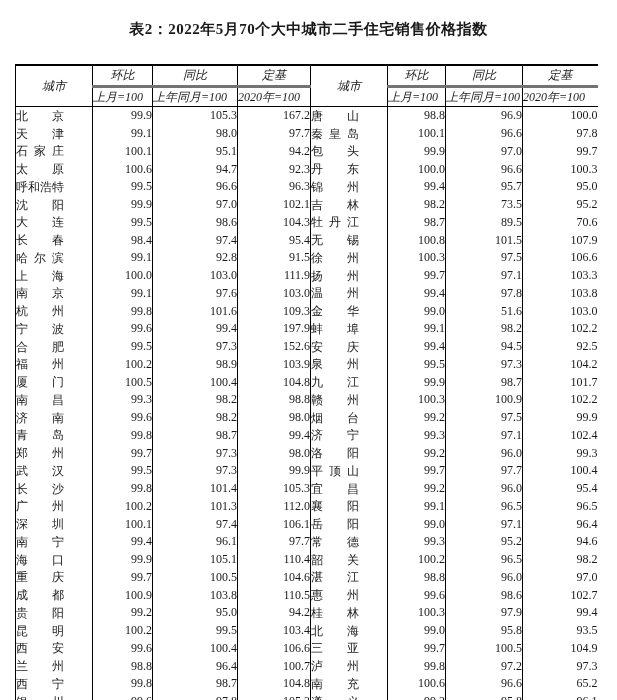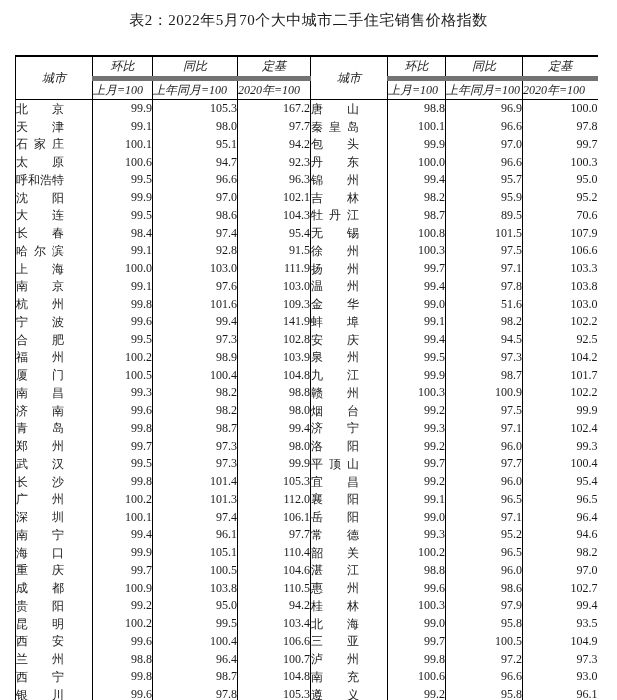--- a/index.html
+++ b/index.html
@@ -11,24 +11,24 @@
     position: relative;
     width: 617px;
     height: 700px;
     background: #ffffff;
     font-family: "Liberation Serif", "DejaVu Serif", serif;
     color: #1a1a1a;
     overflow: hidden;
   }
   .page-title {
     margin: 0;
-    padding-top: 9px;
+    padding-top: 18px;
     line-height: 22px;
     font-size: 15px;
-    font-weight: normal;
+    font-weight: bold;
     text-align: center;
     letter-spacing: 0.5px;
   }
   table.index-table {
     margin: 24px 0 0 15px;
     width: 582px;
     table-layout: fixed;
     border-collapse: collapse;
     border-top: 2.5px solid #000;
     border-bottom: 2.5px solid #000;
@@ -49,21 +49,21 @@
   thead {
     border-bottom: 1.5px solid #000;
     font-style: italic;
   }
   thead tr.hdr-top th {
     height: 19px;
     line-height: 19px;
     text-align: center;
   }
   thead tr.hdr-top th.sub {
-    border-bottom: 5px solid #737373;
+    border-bottom: 3px solid #737373;
   }
   thead tr.hdr-bottom th {
     height: 18px;
     line-height: 18px;
     text-align: left;
   }
   tbody td {
     height: 17px;
     line-height: 17px;
   }
@@ -210,21 +210,21 @@
               <span>阳</span>
             </span></td>
           <td class="num">99.9</td>
           <td class="num">97.0</td>
           <td class="num">102.1</td>
           <td class="city"><span class="cname">
               <span>吉</span>
               <span>林</span>
             </span></td>
           <td class="num">98.2</td>
-          <td class="num">95.9</td>
+          <td class="num">73.5</td>
           <td class="num">95.2</td>
         </tr>
         <tr>
           <td class="city"><span class="cname">
               <span>大</span>
               <span>连</span>
             </span></td>
           <td class="num">99.5</td>
           <td class="num">98.6</td>
           <td class="num">104.3</td>
@@ -318,37 +318,37 @@
           <td class="num">51.6</td>
           <td class="num">103.0</td>
         </tr>
         <tr>
           <td class="city"><span class="cname">
               <span>宁</span>
               <span>波</span>
             </span></td>
           <td class="num">99.6</td>
           <td class="num">99.4</td>
-          <td class="num">141.9</td>
+          <td class="num">197.9</td>
           <td class="city"><span class="cname">
               <span>蚌</span>
               <span>埠</span>
             </span></td>
           <td class="num">99.1</td>
           <td class="num">98.2</td>
           <td class="num">102.2</td>
         </tr>
         <tr>
           <td class="city"><span class="cname">
               <span>合</span>
               <span>肥</span>
             </span></td>
           <td class="num">99.5</td>
           <td class="num">97.3</td>
-          <td class="num">102.8</td>
+          <td class="num">152.6</td>
           <td class="city"><span class="cname">
               <span>安</span>
               <span>庆</span>
             </span></td>
           <td class="num">99.4</td>
           <td class="num">94.5</td>
           <td class="num">92.5</td>
         </tr>
         <tr>
           <td class="city"><span class="cname">
@@ -646,21 +646,21 @@
             </span></td>
           <td class="num">99.8</td>
           <td class="num">98.7</td>
           <td class="num">104.8</td>
           <td class="city"><span class="cname">
               <span>南</span>
               <span>充</span>
             </span></td>
           <td class="num">100.6</td>
           <td class="num">96.6</td>
-          <td class="num">93.0</td>
+          <td class="num">65.2</td>
         </tr>
         <tr>
           <td class="city"><span class="cname">
               <span>银</span>
               <span>川</span>
             </span></td>
           <td class="num">99.6</td>
           <td class="num">97.8</td>
           <td class="num">105.3</td>
           <td class="city"><span class="cname">

